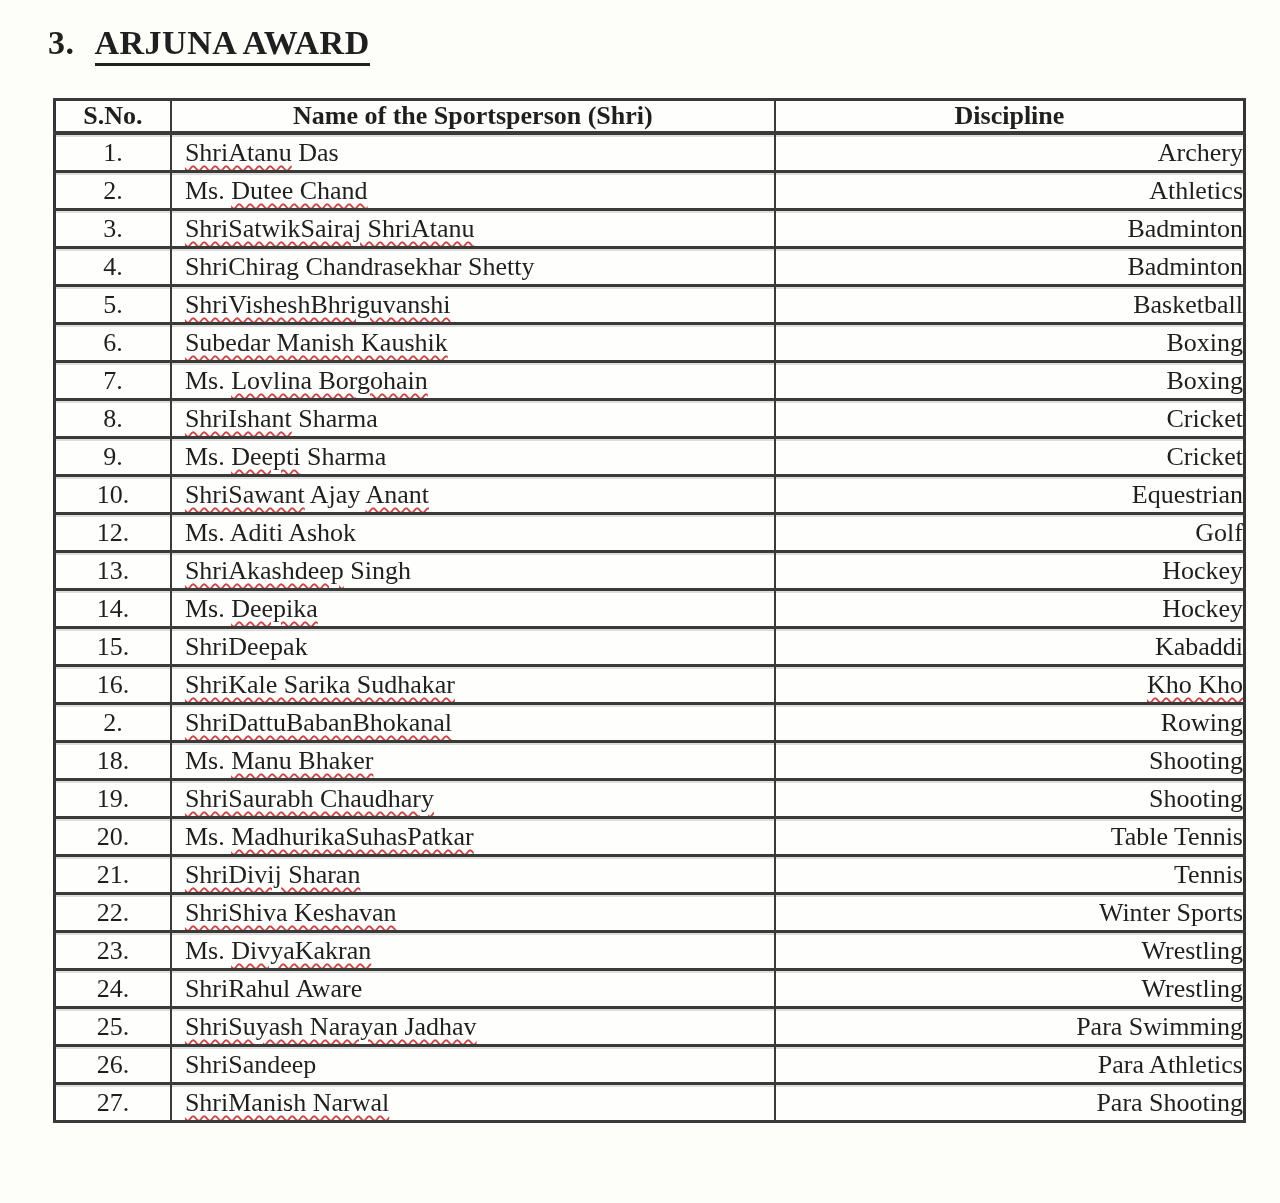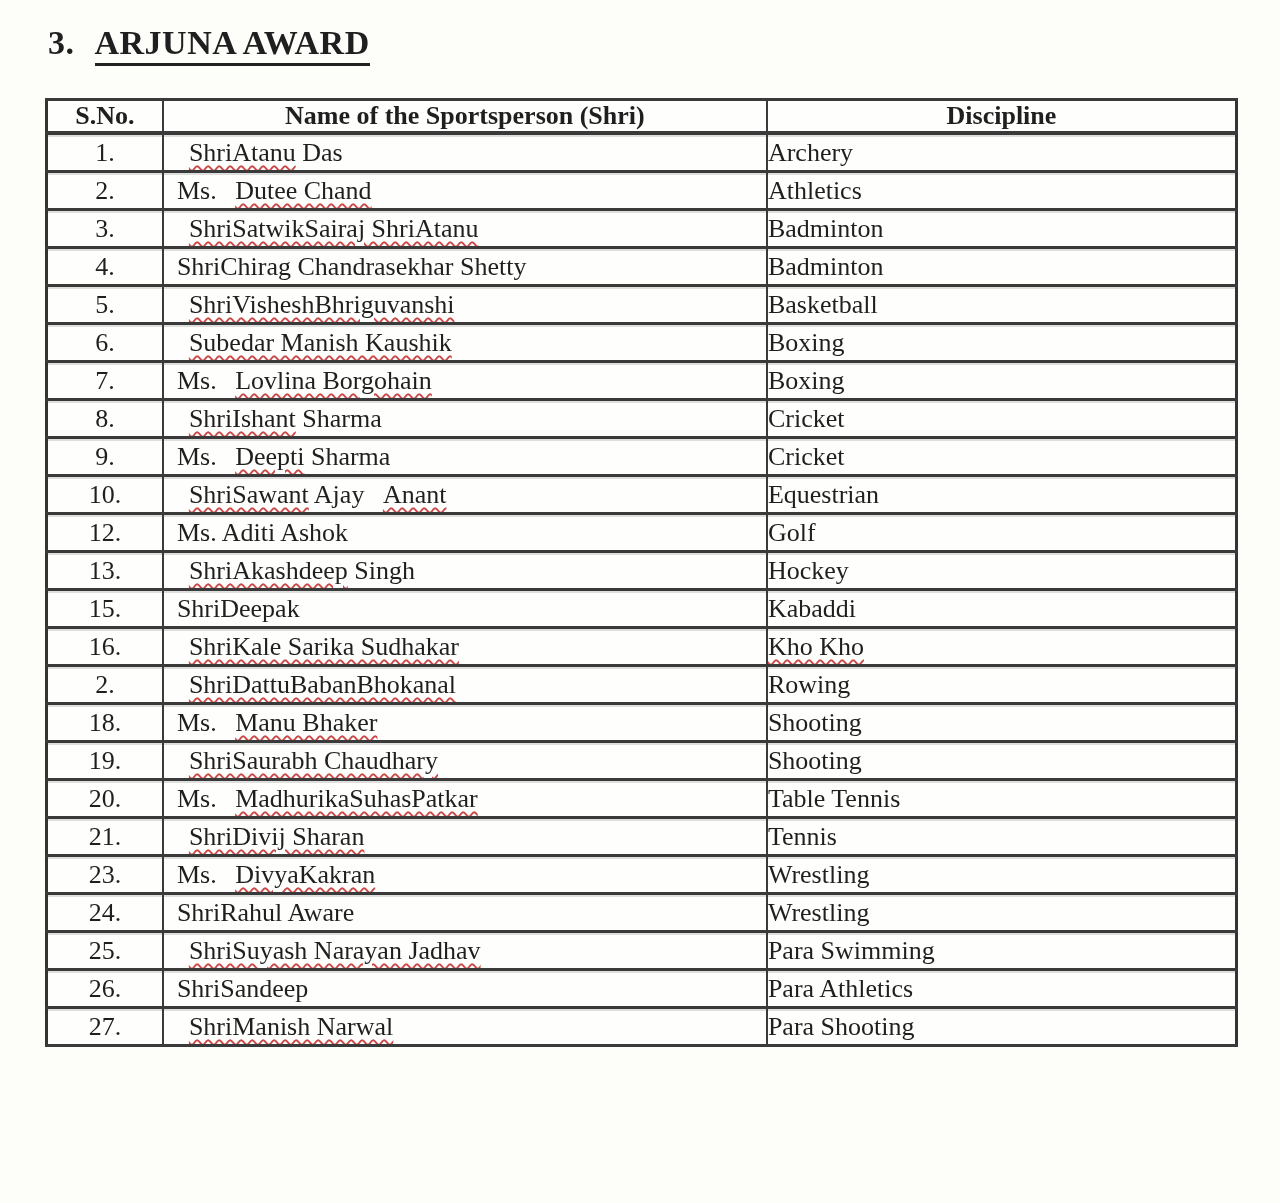--- a/index.html
+++ b/index.html
@@ -30,21 +30,21 @@
   }
   .title .num {
     margin-right: 20px;
   }
   .title .title-text {
     border-bottom: 3px solid #222;
     padding-bottom: 2px;
   }
   table.doc-table {
     position: absolute;
-    left: 45px;
+    left: 53px;
     top: 98px;
     width: 1193px;
     border-collapse: collapse;
     table-layout: fixed;
     background: #fefefc;
     border: 3px solid #343434;
   }
   col.c1 { width: 116px; }
   col.c2 { width: 602px; }
   col.c3 { width: 468px; }
@@ -72,29 +72,28 @@
     box-shadow: inset 0 2px 0 rgba(140,140,140,0.28);
   }
   td.c-sno {
     text-align: center;
   }
   td.c-name {
     text-align: left;
     padding-left: 13px;
   }
   td.c-disc {
-    text-align: left;
+    text-align: right;
   }
   .wavy {
     text-decoration: underline;
     text-decoration-style: wavy;
     text-decoration-color: #c94848;
     text-decoration-thickness: 2.2px;
     text-underline-offset: 4px;
-    margin-left: 12px;
   }
   td.c-disc.wavy {
     text-decoration: underline wavy #c94848 2.2px;
     text-underline-offset: 4px;
   }
 </style>
 </head>
 <body>
 
 <div class="sheet">
@@ -183,20 +182,25 @@
     <td class="c-name"><span>Ms. Aditi Ashok</span></td>
     <td class="c-disc">Golf</td>
   </tr>
 
   <tr>
     <td class="c-sno">13.</td>
     <td class="c-name"><span class="wavy">ShriAkashdeep</span><span> Singh</span></td>
     <td class="c-disc">Hockey</td>
   </tr>
 
+  <tr>
+    <td class="c-sno">14.</td>
+    <td class="c-name"><span>Ms. </span><span class="wavy">Deepika</span></td>
+    <td class="c-disc">Hockey</td>
+  </tr>
 
   <tr>
     <td class="c-sno">15.</td>
     <td class="c-name"><span>ShriDeepak</span></td>
     <td class="c-disc">Kabaddi</td>
   </tr>
 
   <tr>
     <td class="c-sno">16.</td>
     <td class="c-name"><span class="wavy">ShriKale Sarika Sudhakar</span></td>
@@ -226,20 +230,25 @@
     <td class="c-name"><span>Ms. </span><span class="wavy">MadhurikaSuhasPatkar</span></td>
     <td class="c-disc">Table Tennis</td>
   </tr>
 
   <tr>
     <td class="c-sno">21.</td>
     <td class="c-name"><span class="wavy">ShriDivij Sharan</span></td>
     <td class="c-disc">Tennis</td>
   </tr>
 
+  <tr>
+    <td class="c-sno">22.</td>
+    <td class="c-name"><span class="wavy">ShriShiva Keshavan</span></td>
+    <td class="c-disc">Winter Sports</td>
+  </tr>
 
   <tr>
     <td class="c-sno">23.</td>
     <td class="c-name"><span>Ms. </span><span class="wavy">DivyaKakran</span></td>
     <td class="c-disc">Wrestling</td>
   </tr>
 
   <tr>
     <td class="c-sno">24.</td>
     <td class="c-name"><span>ShriRahul Aware</span></td>

